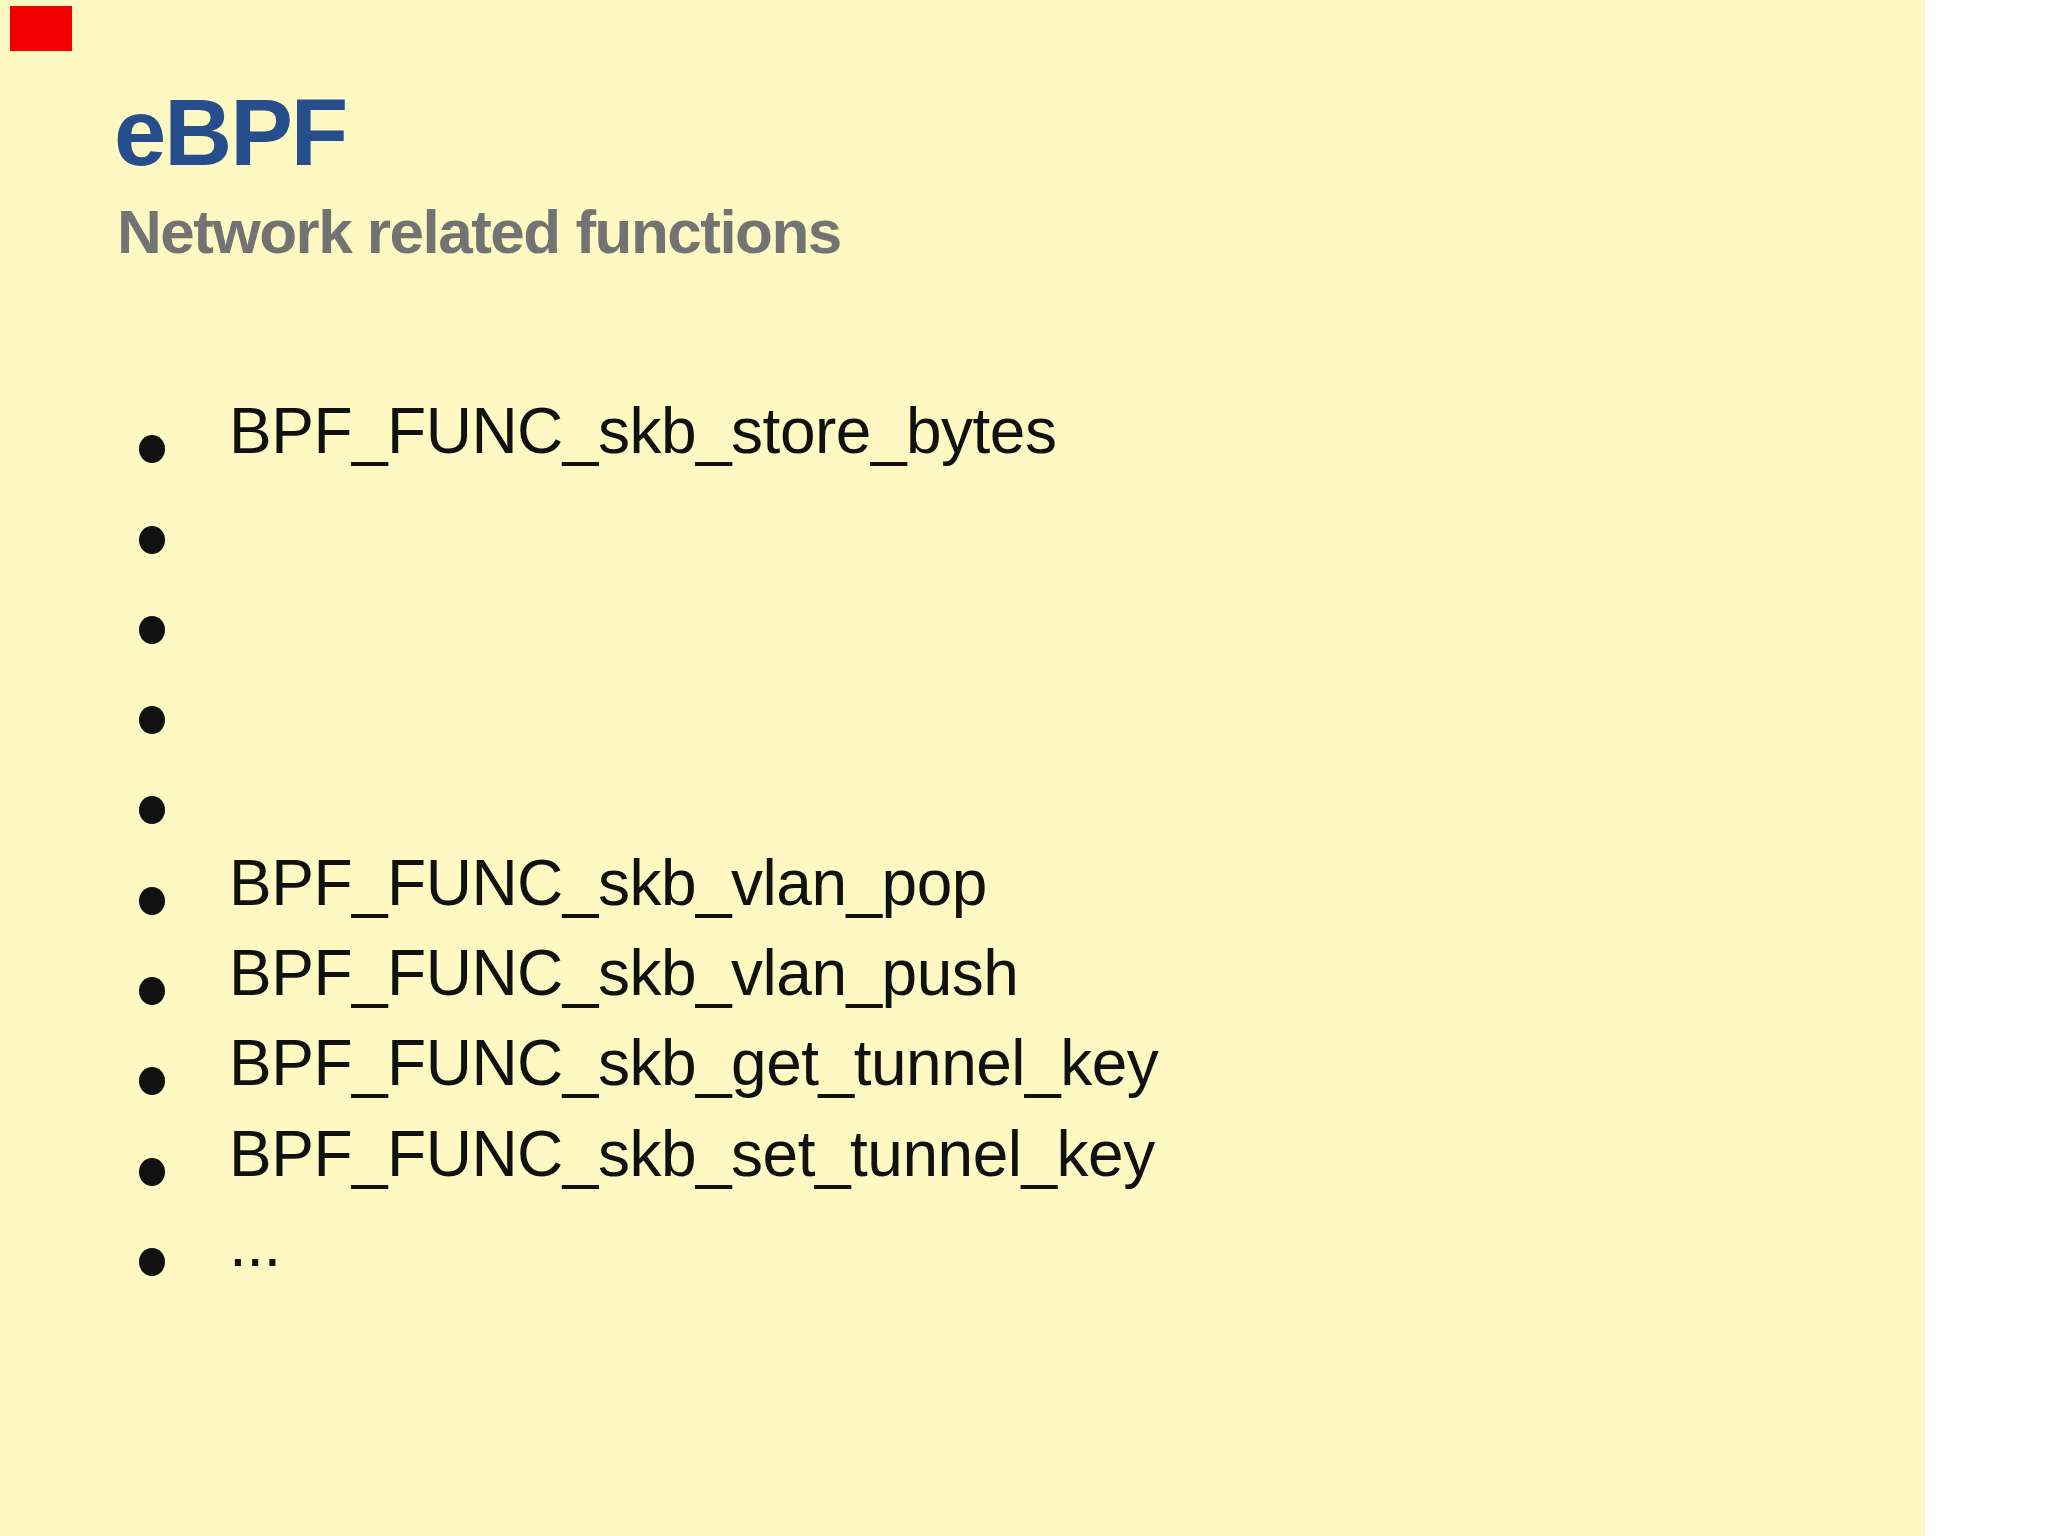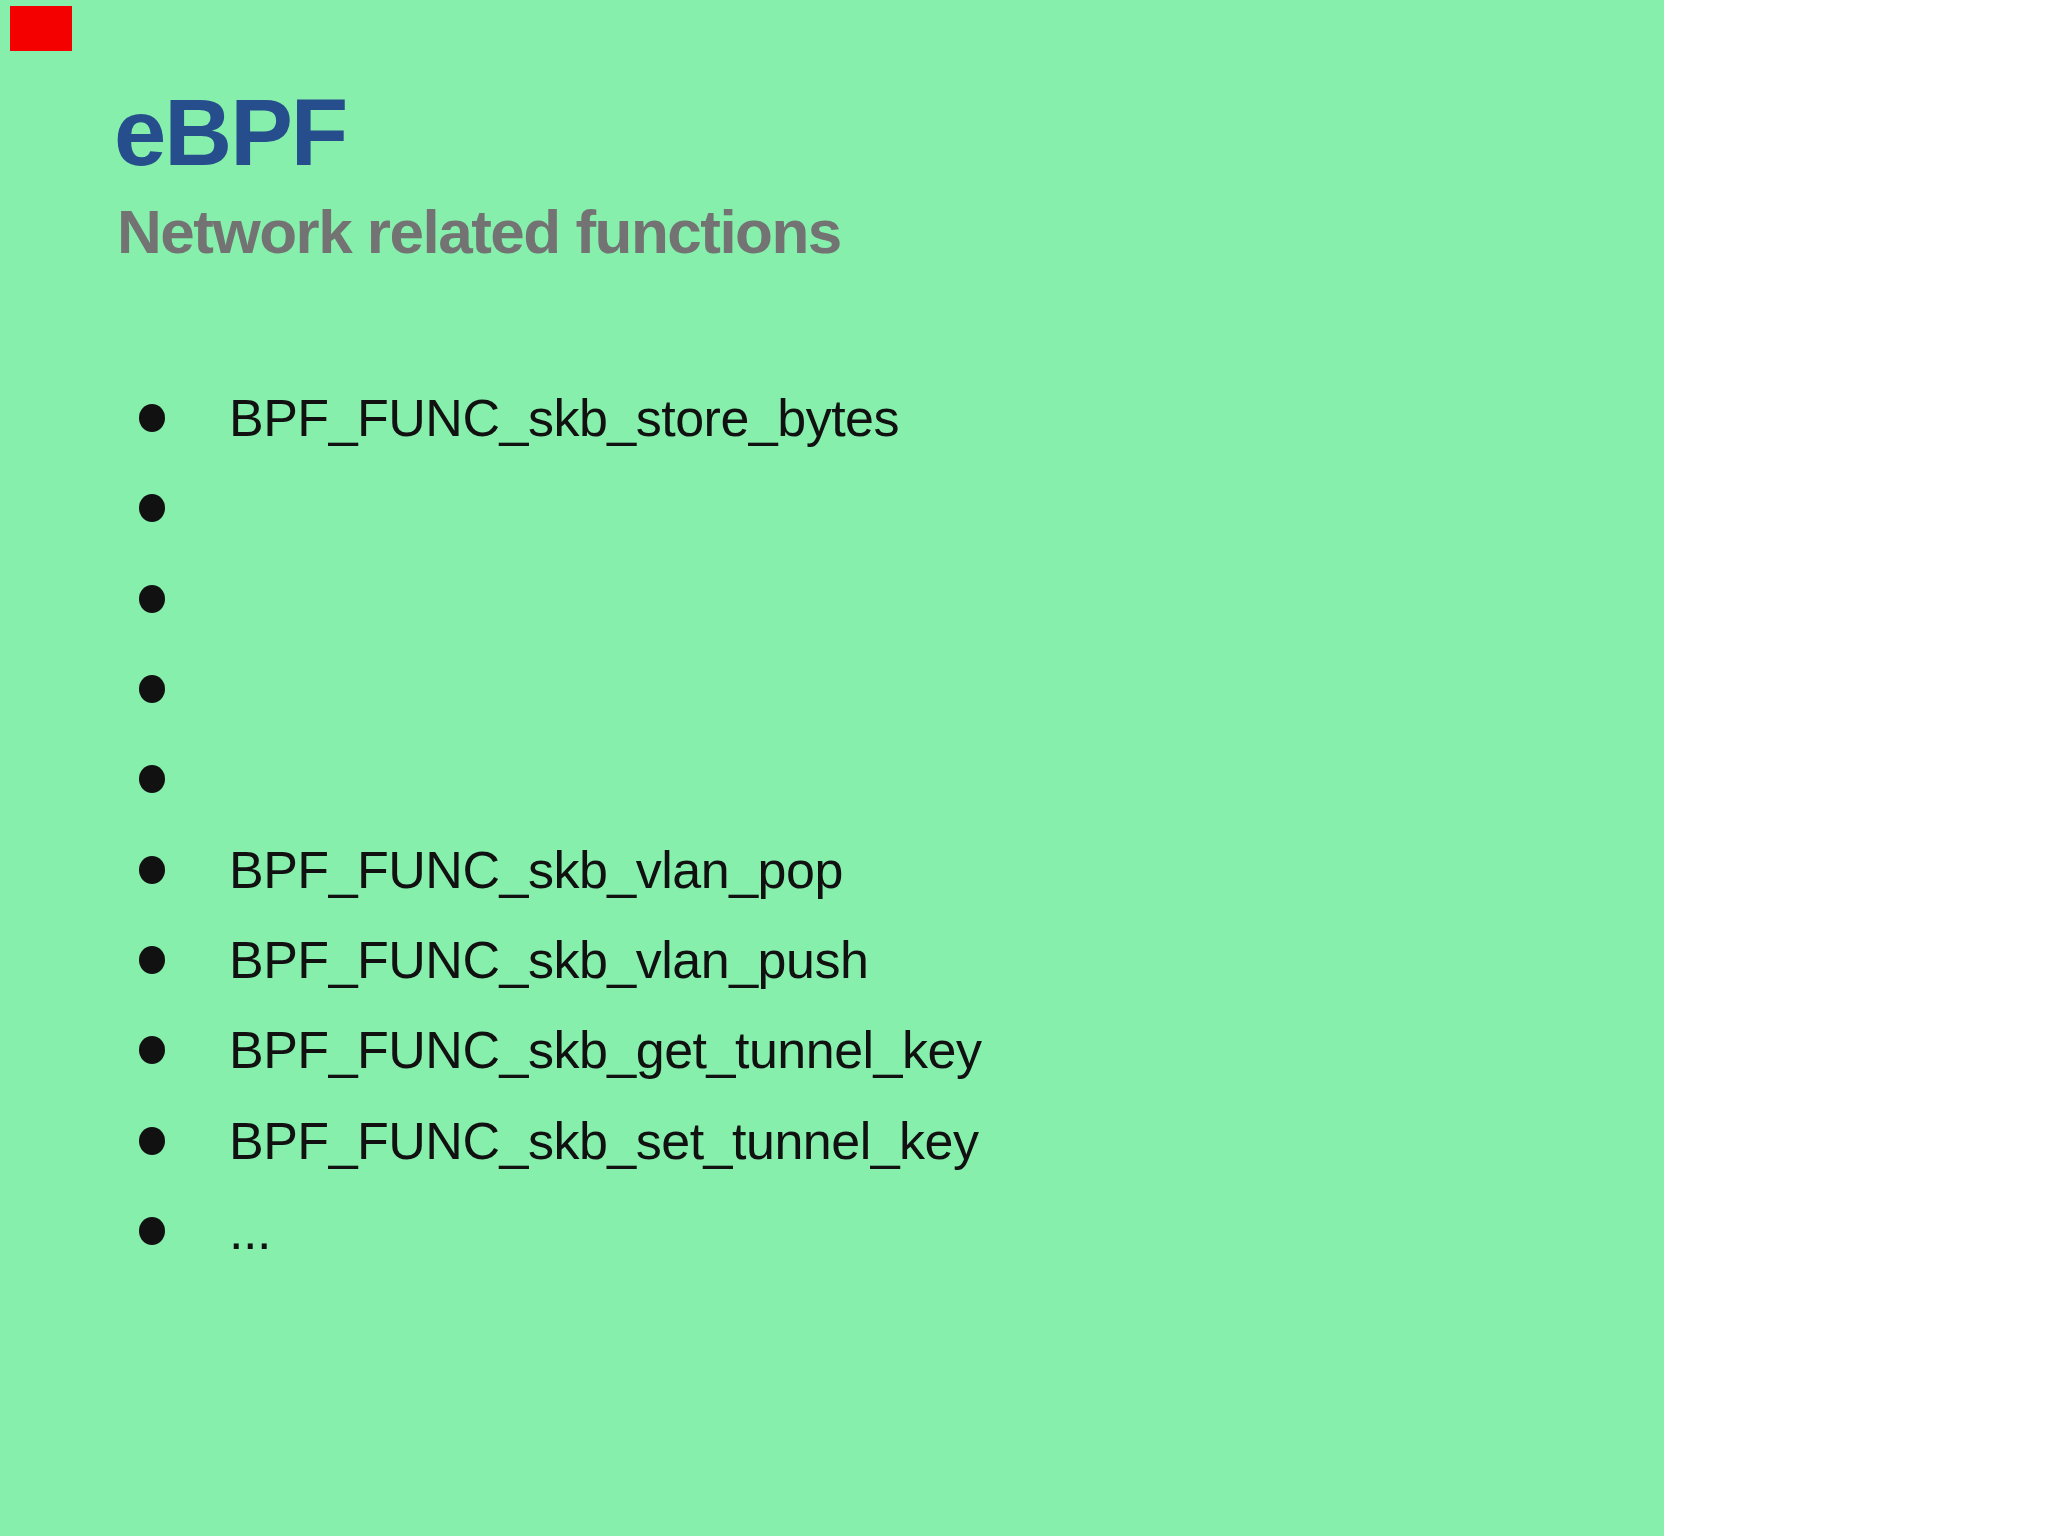--- a/index.html
+++ b/index.html
@@ -7,23 +7,23 @@
     padding: 0;
     background: #ffffff;
   }
   body {
     width: 2048px;
     height: 1536px;
     font-family: "Liberation Sans", sans-serif;
   }
   .slide {
     position: relative;
-    width: 1664px;
+    width: 1925px;
     height: 1536px;
-    background: #86efac;
+    background: #fef9c3;
     overflow: hidden;
   }
   .corner-marker {
     position: absolute;
     left: 10px;
     top: 6px;
     width: 62px;
     height: 45px;
     background: var(--marker-red, #f40000);
   }
@@ -52,23 +52,23 @@
   .bullets {
     position: absolute;
     left: 139px;
     top: 373px;
     margin: 0;
     padding: 0;
     list-style: none;
   }
   .bullets li {
     display: flex;
-    align-items: center;
+    align-items: flex-end;
     height: 90.3px;
-    font-size: 52px;
+    font-size: 64px;
     line-height: 1;
     letter-spacing: -0.5px;
     color: var(--text-color, #111111);
     white-space: nowrap;
   }
   .dot {
     flex: 0 0 auto;
     width: 26px;
     height: 28px;
     border-radius: 50%;

